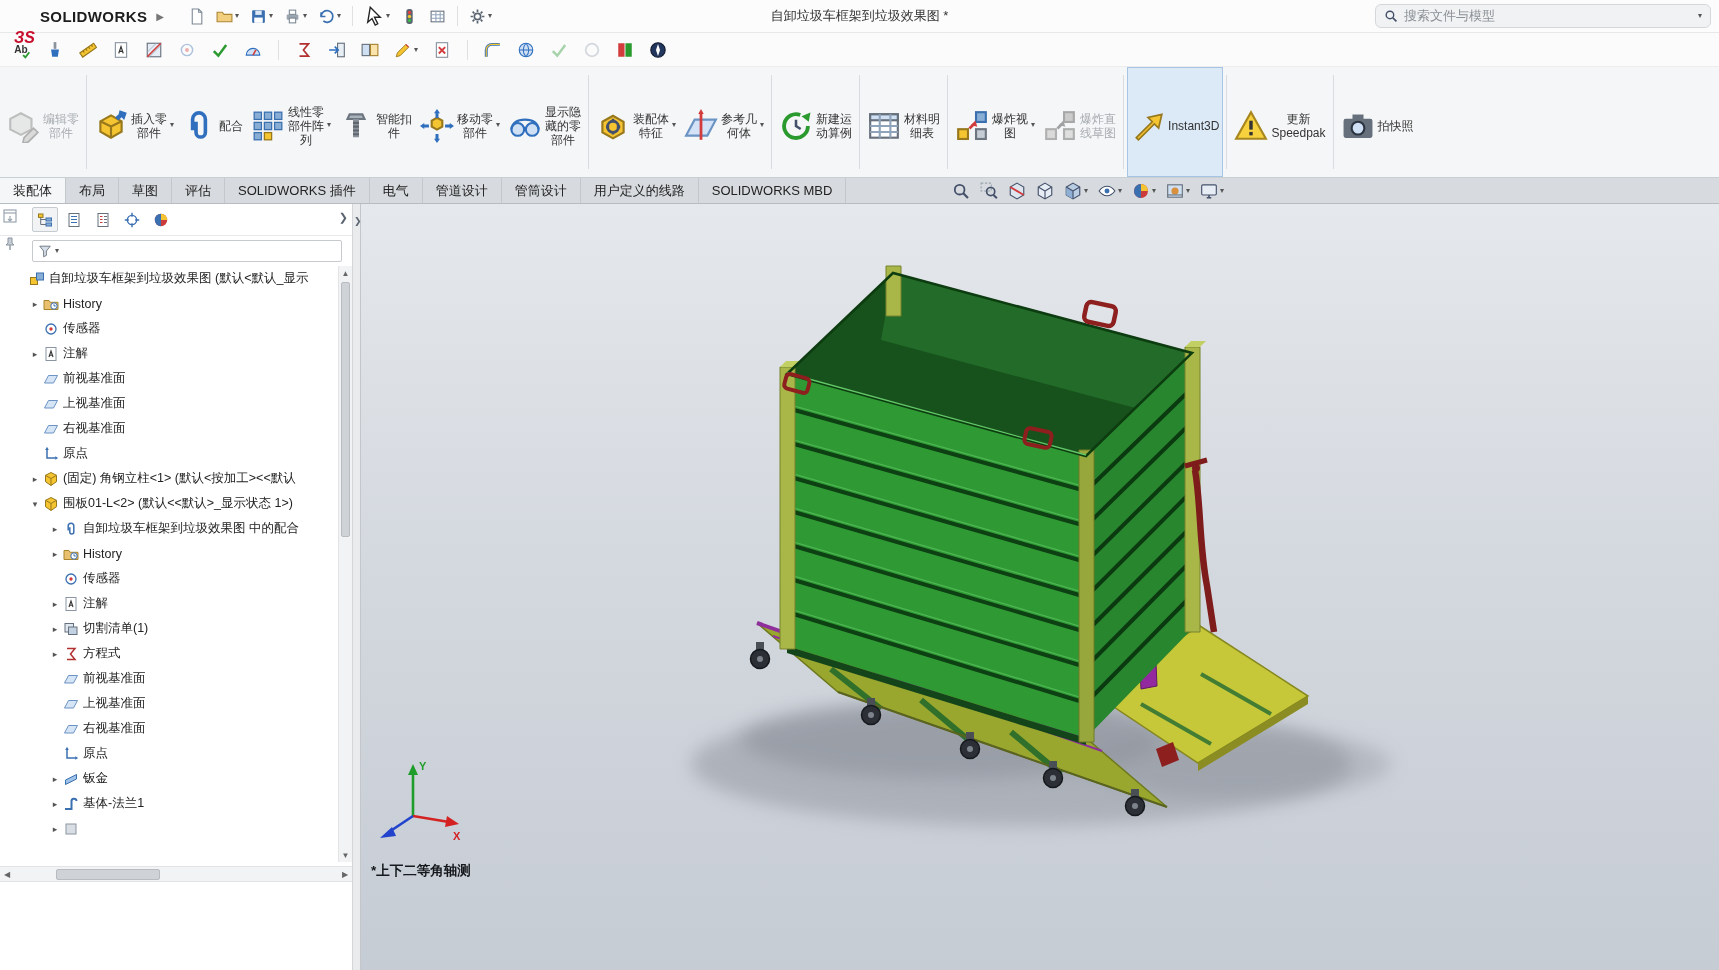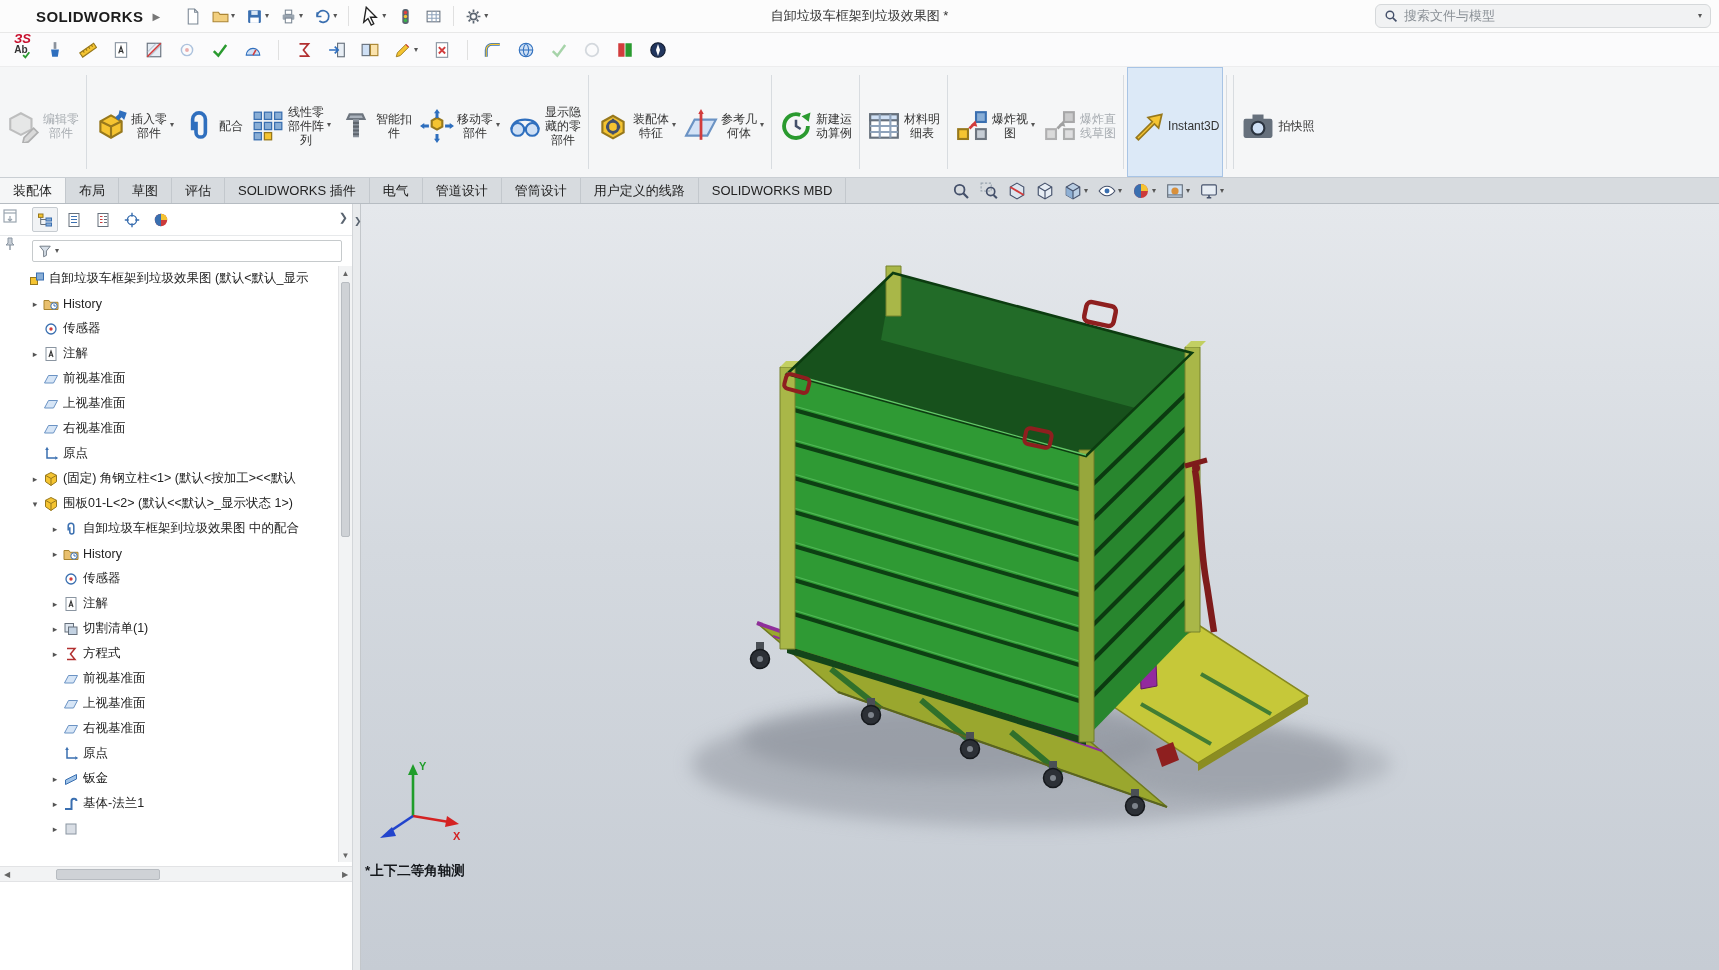--- a/index.html
+++ b/index.html
@@ -5,21 +5,21 @@
 *{margin:0;padding:0;box-sizing:border-box;}
 html,body{width:1719px;height:970px;overflow:hidden;font-family:"Liberation Sans","DejaVu Sans",sans-serif;font-size:12px;color:#222;background:#fff;}
 .app{position:relative;width:1719px;height:970px;display:flex;flex-direction:column;}
 svg{display:block;}
 .i17{width:17px;height:17px;}.i18{width:18px;height:18px;}.i20{width:20px;height:20px;}.i14{width:14px;height:14px;}.i16{width:16px;height:16px;}
 .caret{font-size:8px;color:#555;line-height:1;}
 
 
 .titlebar{height:33px;display:flex;align-items:center;background:#fcfcfc;border-bottom:1px solid #e8e8e8;padding:0 8px;position:relative;flex:none;}
 .logo{display:flex;align-items:center;gap:5px;padding:0 6px;}
-.logo-mark{color:#c8102e;font-weight:bold;font-style:italic;font-size:13px;margin-top:44px;}
+.logo-mark{color:#c8102e;font-weight:bold;font-style:italic;font-size:16px;margin-top:44px;}
 .logo-text{font-weight:bold;font-size:15px;letter-spacing:.4px;color:#1c1c1c;}
 .logo-exp{color:#777;font-size:10px;margin-left:4px;}
 .qat{display:flex;align-items:center;gap:3px;margin-left:14px;}
 .tb{display:flex;align-items:center;gap:2px;padding:3px 4px;border-radius:2px;}
 .vsep{width:1px;height:20px;background:#e0e0e0;margin:0 4px;}
 .doc-title{position:absolute;left:50%;transform:translateX(-50%);font-size:13px;color:#333;white-space:nowrap;}
 .search-box{margin-left:auto;width:336px;height:24px;background:#f1f2f3;border:1px solid #d5d8da;border-radius:6px;display:flex;align-items:center;gap:6px;padding:0 8px;color:#8a9096;font-size:13px;}
 
 
 .toolbar2{height:34px;display:flex;align-items:center;gap:9px;padding:0 10px;background:#fbfbfc;border-bottom:1px solid #ededee;flex:none;}
@@ -68,21 +68,21 @@
 .hsb .sbtn{position:absolute;top:0;width:14px;height:14px;display:flex;align-items:center;justify-content:center;}
 .hsb .right{right:0;}
 .hthumb{position:absolute;left:56px;top:2px;width:104px;height:11px;background:#cfd2d6;border:1px solid #b8bcc1;border-radius:2px;}
 .splitter{width:9px;background:#e9ebed;border-left:1px solid #d3d6d9;border-right:1px solid #c3c7cb;position:relative;flex:none;}
 .splitter .chev{position:absolute;top:12px;left:1px;color:#5a6470;font-size:9px;}
 
 
 .viewport{flex:1;position:relative;background:linear-gradient(180deg,#e5e8ec 0%,#d4d9df 45%,#c6ccd4 100%);overflow:hidden;}
 .model-svg{position:absolute;inset:0;width:100%;height:100%;}
 .triad{position:absolute;left:8px;top:552px;}
-.view-label{position:absolute;left:4px;top:658px;font-weight:bold;font-size:13.5px;color:#15181c;}
+.view-label{position:absolute;left:10px;top:658px;font-weight:bold;font-size:13.5px;color:#15181c;}
 </style>
 </head>
 <body>
 
 <svg width="0" height="0" style="position:absolute" aria-hidden="true">
     <defs>
 <symbol id="sy-page" viewBox="0 0 16 16">
         <path d="M4 1h6l3 3v11H4z" fill="#fff" stroke="#7b8794"></path>
         <path d="M10 1v3h3" fill="none" stroke="#7b8794"></path>
       </symbol>
@@ -670,20 +670,27 @@
 线草图</span>
       </div>
     <div class="rsep"></div>
     <div class="rb active" style="min-width:68px">
         <svg class="rb-ic">
           <use href="#ry-i3d"></use>
         </svg>
         <span class="rb-lb">Instant3D</span>
       </div>
     <div class="rsep"></div>
+    <div class="rb" style="min-width:64px">
+        <svg class="rb-ic">
+          <use href="#ry-speedpak"></use>
+        </svg>
+        <span class="rb-lb">更新
+Speedpak</span>
+      </div>
     <div class="rsep"></div>
     <div class="rb" style="min-width:56px">
         <svg class="rb-ic">
           <use href="#ry-camera"></use>
         </svg>
         <span class="rb-lb">拍快照</span>
       </div>
   </div>
 
   <div class="tabbar">

